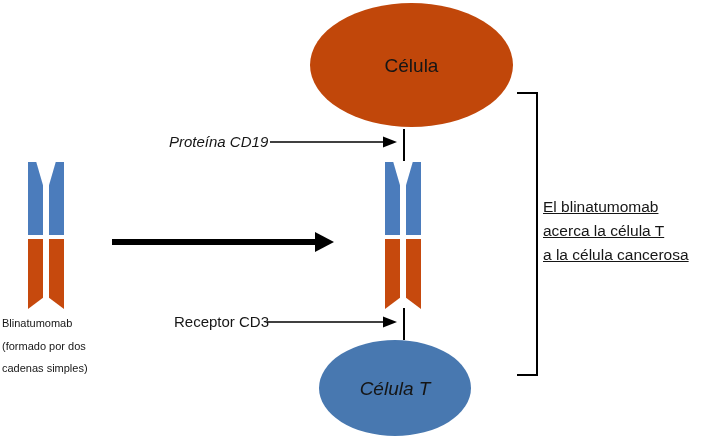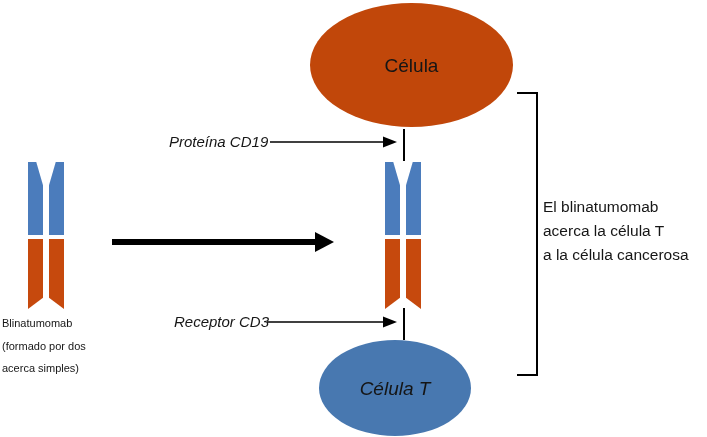--- a/index.html
+++ b/index.html
@@ -84,20 +84,21 @@
     line-height: 22.5px;
     white-space: nowrap;
     color: #161616;
   }
   .note {
     position: absolute;
     font-size: 15.5px;
     line-height: 24px;
     white-space: nowrap;
     color: #161616;
+    text-decoration: underline;
   }
   svg { display: block; }
 </style>
 </head>
 <body>
 
 <div id="canvas">
 
   <div class="cell-ellipse cancer-cell">
     <div class="cell-label">
@@ -130,30 +131,30 @@
     <line x1="2" y1="14" x2="206" y2="14" stroke="#000000" stroke-width="6"></line>
     <polygon points="205,4 224,14 205,24" fill="#000000"></polygon>
   </svg>
 
   <div class="small-label" style="left:169px; top:133px;font-style:italic;">Proteína CD19</div>
   <svg class="abs" style="left:268px; top:134px;" width="132" height="16" viewBox="0 0 132 16">
     <line x1="2" y1="8" x2="116" y2="8" stroke="#000000" stroke-width="1.7"></line>
     <polygon points="115,2.5 129,8 115,13.5" fill="#000000"></polygon>
   </svg>
 
-  <div class="small-label" style="left:174px; top:313px;font-style:italic;">Receptor CD3</div>
+  <div class="small-label" style="left:174px; top:313px;">Receptor CD3</div>
   <svg class="abs" style="left:265px; top:314px;" width="135" height="16" viewBox="0 0 135 16">
     <line x1="2" y1="8" x2="119" y2="8" stroke="#000000" stroke-width="1.7"></line>
     <polygon points="118,2.5 132,8 118,13.5" fill="#000000"></polygon>
   </svg>
 
   <div class="caption" style="left:2px; top:312px;">
     <div>Blinatumomab</div>
     <div>(formado por dos</div>
-    <div>acerca simples)</div>
+    <div>cadenas simples)</div>
   </div>
 
   <div class="line" style="left:536px; top:92px; width:2px; height:284px;"></div>
   <div class="line" style="left:517px; top:92px; width:21px; height:2px;"></div>
   <div class="line" style="left:517px; top:374px; width:21px; height:2px;"></div>
 
   <div class="note" style="left:543px; top:195px;">
     <div>El blinatumomab</div>
     <div>acerca la célula T</div>
     <div>a la célula cancerosa</div>

